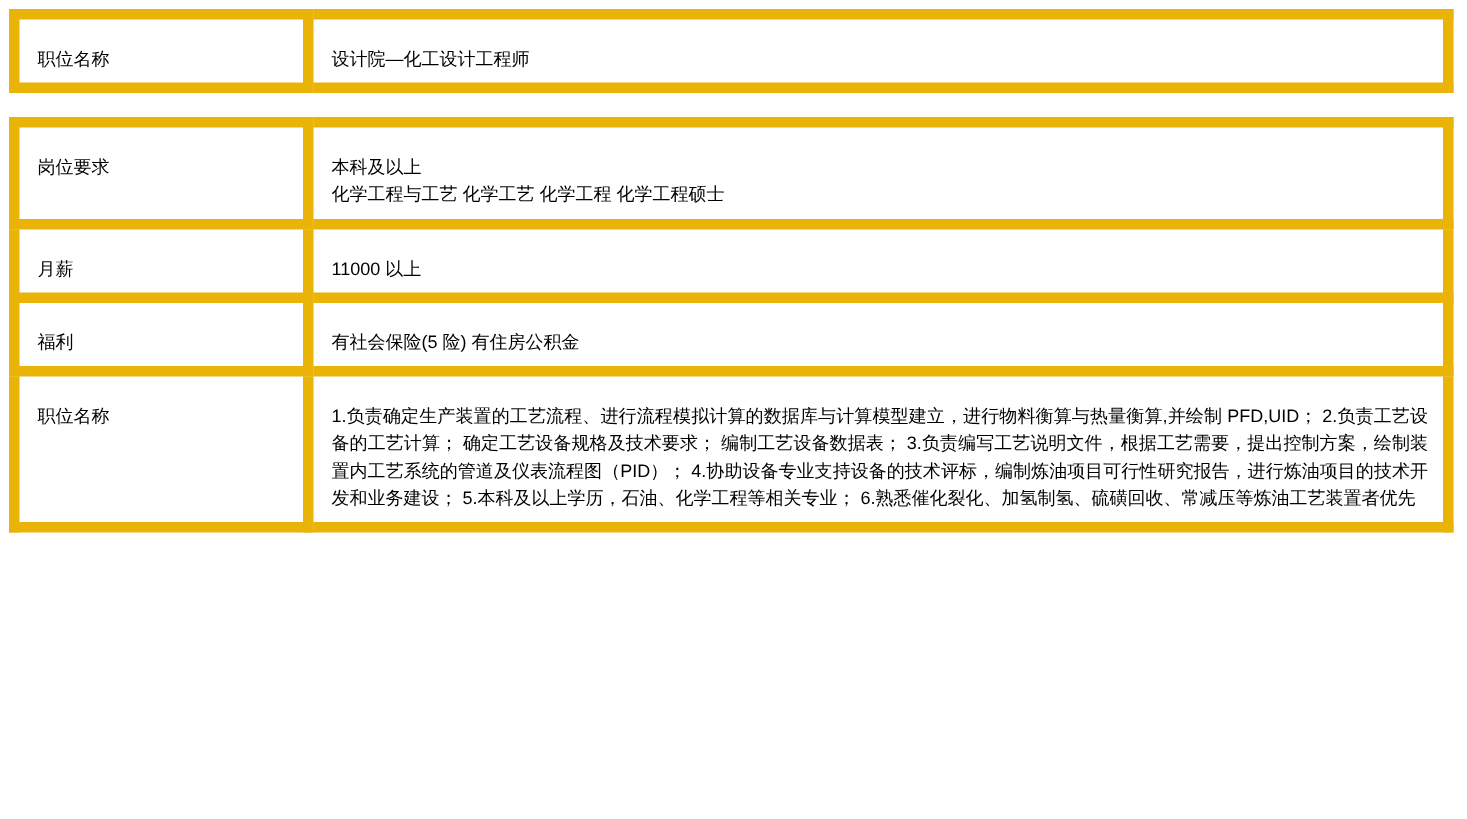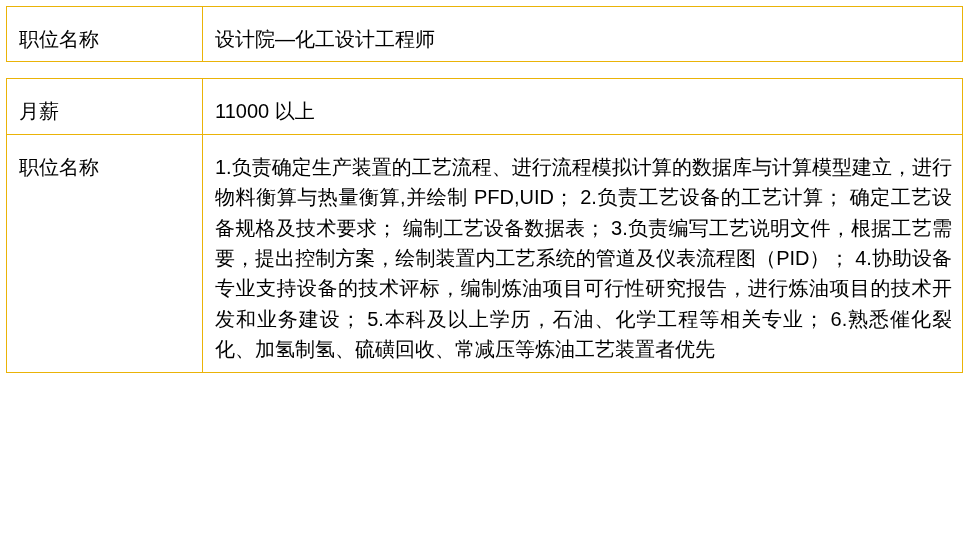--- a/index.html
+++ b/index.html
@@ -23,23 +23,23 @@
   table.job-table {
     border-collapse: collapse;
     table-layout: fixed;
     width: 956px;
     margin: 6px 0 0 6px;
   }
   table.job-table col.label-col { width: 196px; }
   table.job-table col.value-col { width: 760px; }
 
   table.job-table td {
-    border: 1px solid #eab308;
+    border: 7px solid #eab308;
     vertical-align: top;
-    font-size: 20px;
+    font-size: 12px;
     line-height: 1.52;
     padding: 17px 10px 7px 12px;
   }
   td.label {
     padding-left: 14px;
     white-space: nowrap;
   }
   td.value { padding-left: 14px; margin-left: 36px; }
 
   
@@ -70,22 +70,33 @@
     <tbody>
       <tr>
         <td class="label">职位名称</td>
         <td class="value title-value">设计院—化工设计工程师</td>
       </tr>
       <tr class="spacer-row">
         <td></td>
         <td></td>
       </tr>
       <tr>
+        <td class="label">岗位要求</td>
+        <td class="value multiline">
+          <div>本科及以上</div>
+          <div>化学工程与工艺  化学工艺  化学工程  化学工程硕士</div>
+        </td>
+      </tr>
+      <tr>
         <td class="label">月薪</td>
         <td class="value">11000 以上</td>
+      </tr>
+      <tr>
+        <td class="label">福利</td>
+        <td class="value">有社会保险(5 险)  有住房公积金</td>
       </tr>
       <tr>
         <td class="label">职位名称</td>
         <td class="value desc">1.负责确定生产装置的工艺流程、进行流程模拟计算的数据库与计算模型建立，进行物料衡算与热量衡算,并绘制 PFD,UID；  2.负责工艺设备的工艺计算；  确定工艺设备规格及技术要求；  编制工艺设备数据表；  3.负责编写工艺说明文件，根据工艺需要，提出控制方案，绘制装置内工艺系统的管道及仪表流程图（PID）；  4.协助设备专业支持设备的技术评标，编制炼油项目可行性研究报告，进行炼油项目的技术开发和业务建设；  5.本科及以上学历，石油、化学工程等相关专业；  6.熟悉催化裂化、加氢制氢、硫磺回收、常减压等炼油工艺装置者优先</td>
       </tr>
     </tbody>
   </table>
 </div>
 
 </body></html>

